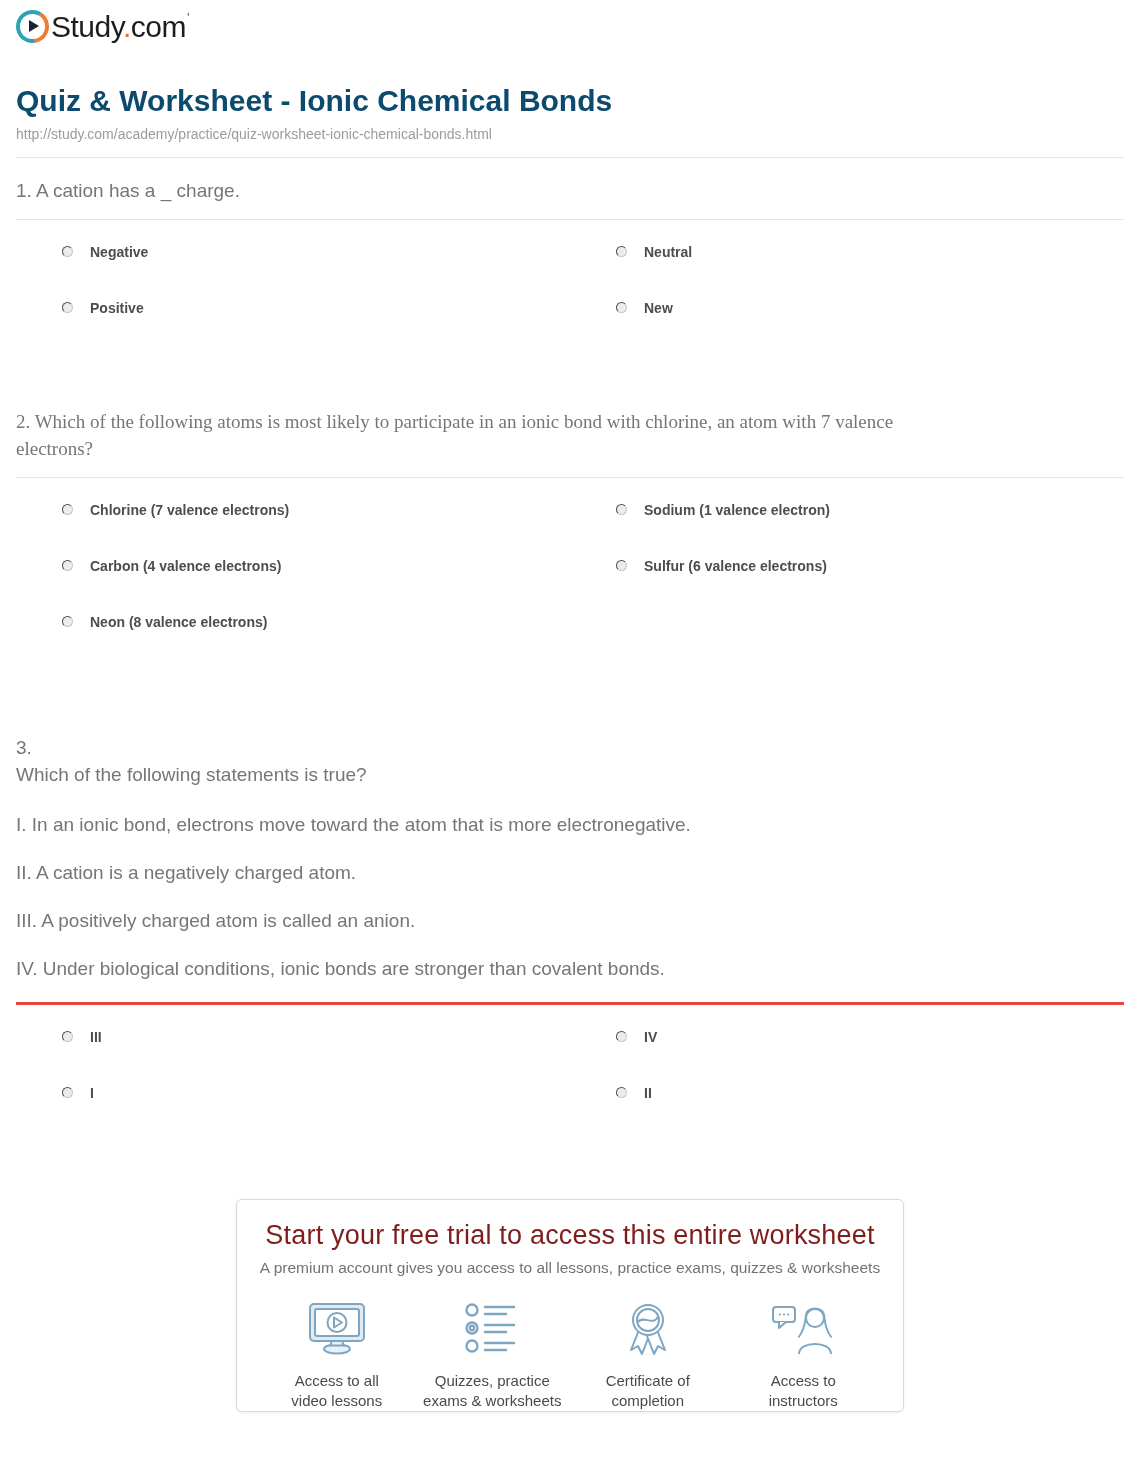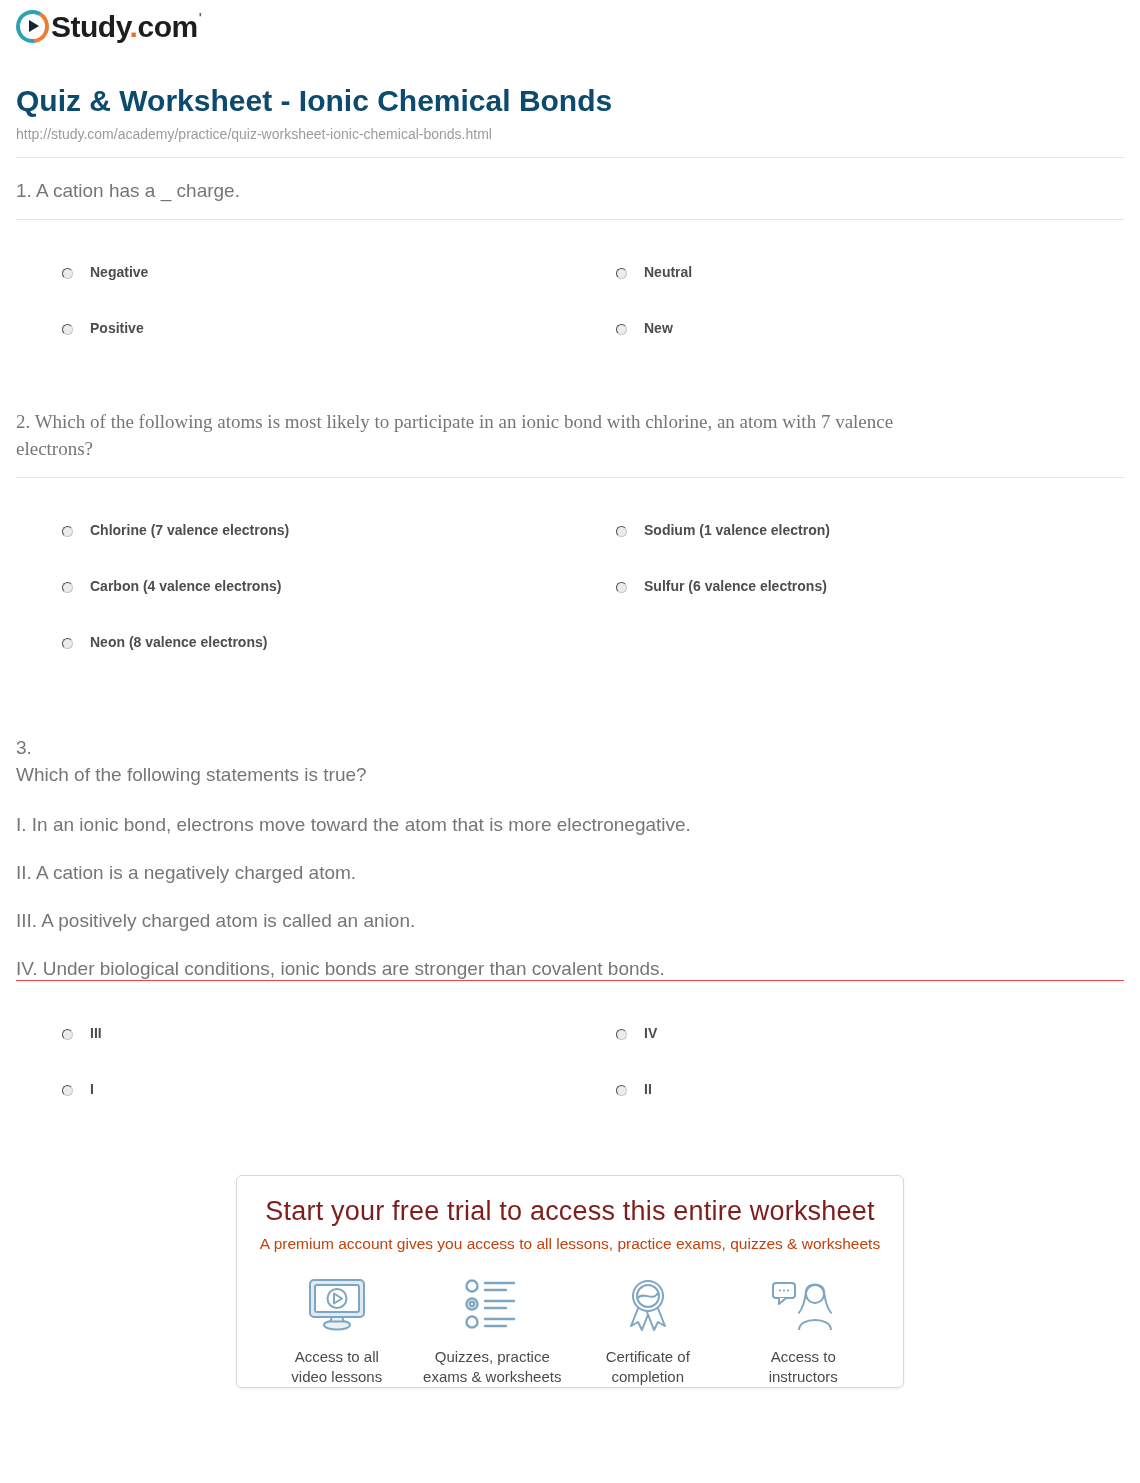--- a/index.html
+++ b/index.html
@@ -5,21 +5,21 @@
   * { box-sizing: border-box; margin: 0; padding: 0; }
   html, body { background: #fff; }
   body {
     width: 1140px;
     font-family: "Liberation Sans", sans-serif;
     color: #4f4f4f;
   }
   .page { padding: 10px 16px 30px 16px; }
 
   
-  .logo { font-size: 30px; font-weight: 700; color: #1d1d1d; letter-spacing: -0.5px; white-space: nowrap; }
+  .logo { font-size: 30px; font-weight: 400; color: #1d1d1d; letter-spacing: -0.5px; white-space: nowrap; }
   .logo .dot { color: #ef6c30; }
   .logo .tick { font-size: 0.45em; color: #666; vertical-align: top; margin-left: 1px; }
   .play-icon {
     display: inline-block; position: relative;
     width: 1.1em; height: 1.1em; border-radius: 50%;
     background: conic-gradient(from 0deg, #2ba3b5 0deg 30deg, #ee7c34 30deg 172deg, #2ba3b5 172deg 360deg);
     vertical-align: -0.2em; margin-right: 2px;
   }
   .play-icon::before { content:""; position:absolute; inset:13%; background:#fff; border-radius:50%; }
   .play-icon::after {
@@ -34,40 +34,40 @@
   .top-rule { margin-top: 15px; border: none; border-top: 1px solid #e4e4e4; }
 
   
   .question { margin-top: 19px; }
   .q-title {
     font-size: 19px; color: #767676; line-height: 27px;
     padding-bottom: 15px; border-bottom: 1px solid #e4e4e4;
   }
   .q-title .constrain { max-width: 940px; font-family: Liberation Serif, serif; }
   .q-number { font-size: 19px; color: #767676; line-height: 27px; }
-  .q-statements { margin-top: 22px; border-bottom: 1px solid #ef4444; }
+  .q-statements { margin-top: 22px; padding-bottom: 22px; border-bottom: 3px solid #ef4444; }
   .q-statements p { font-size: 19px; color: #767676; margin-top: 26px; }
   .options { margin-top: 24px; display: grid; grid-template-columns: 1fr 1fr; }
-  .option { display: flex; align-items: center; height: 56px; padding-left: 46px; }
+  .option { display: flex; align-items: flex-start; height: 56px; padding-left: 46px; }
   .radio {
     flex: 0 0 auto; width: 11px; height: 11px; margin-top: 2px;
     border-radius: 50%; background: #ececec;
     border: 1px solid; border-color: #4e4e4e #c6c6c6 #c6c6c6 #4e4e4e;
   }
   .opt-label { margin-left: 17px; font-size: 14px; font-weight: 700; color: #4d4d4d; line-height: 16px; }
 
   
   .promo {
     width: 668px; margin: 58px auto 0 auto;
     background: #fff; border: 1px solid #d9d9d9; border-radius: 6px;
     box-shadow: 0 1px 3px rgba(0,0,0,0.07);
     text-align: center; overflow: hidden;
   }
   .promo-title { margin-top: 20px; font-size: 27px; font-weight: 400; color: #7f1d1d; letter-spacing: 0.2px; }
-  .promo-subtitle { margin-top: 8px; font-size: 15.5px; color: #c2410c; }
+  .promo-subtitle { margin-top: 8px; font-size: 15.5px; color: #737373; }
   .features { margin-top: 24px; display: flex; padding: 0 22px; }
   .feature { flex: 1 1 0; text-align: center; }
   .feature svg { height: 54px; }
   .feature-label { margin-top: 12px; font-size: 15px; color: #4a4a4a; line-height: 20px; }
   .feature-label span { display: block; }
 </style>
 </head>
 <body>
 
 <div class="page">

